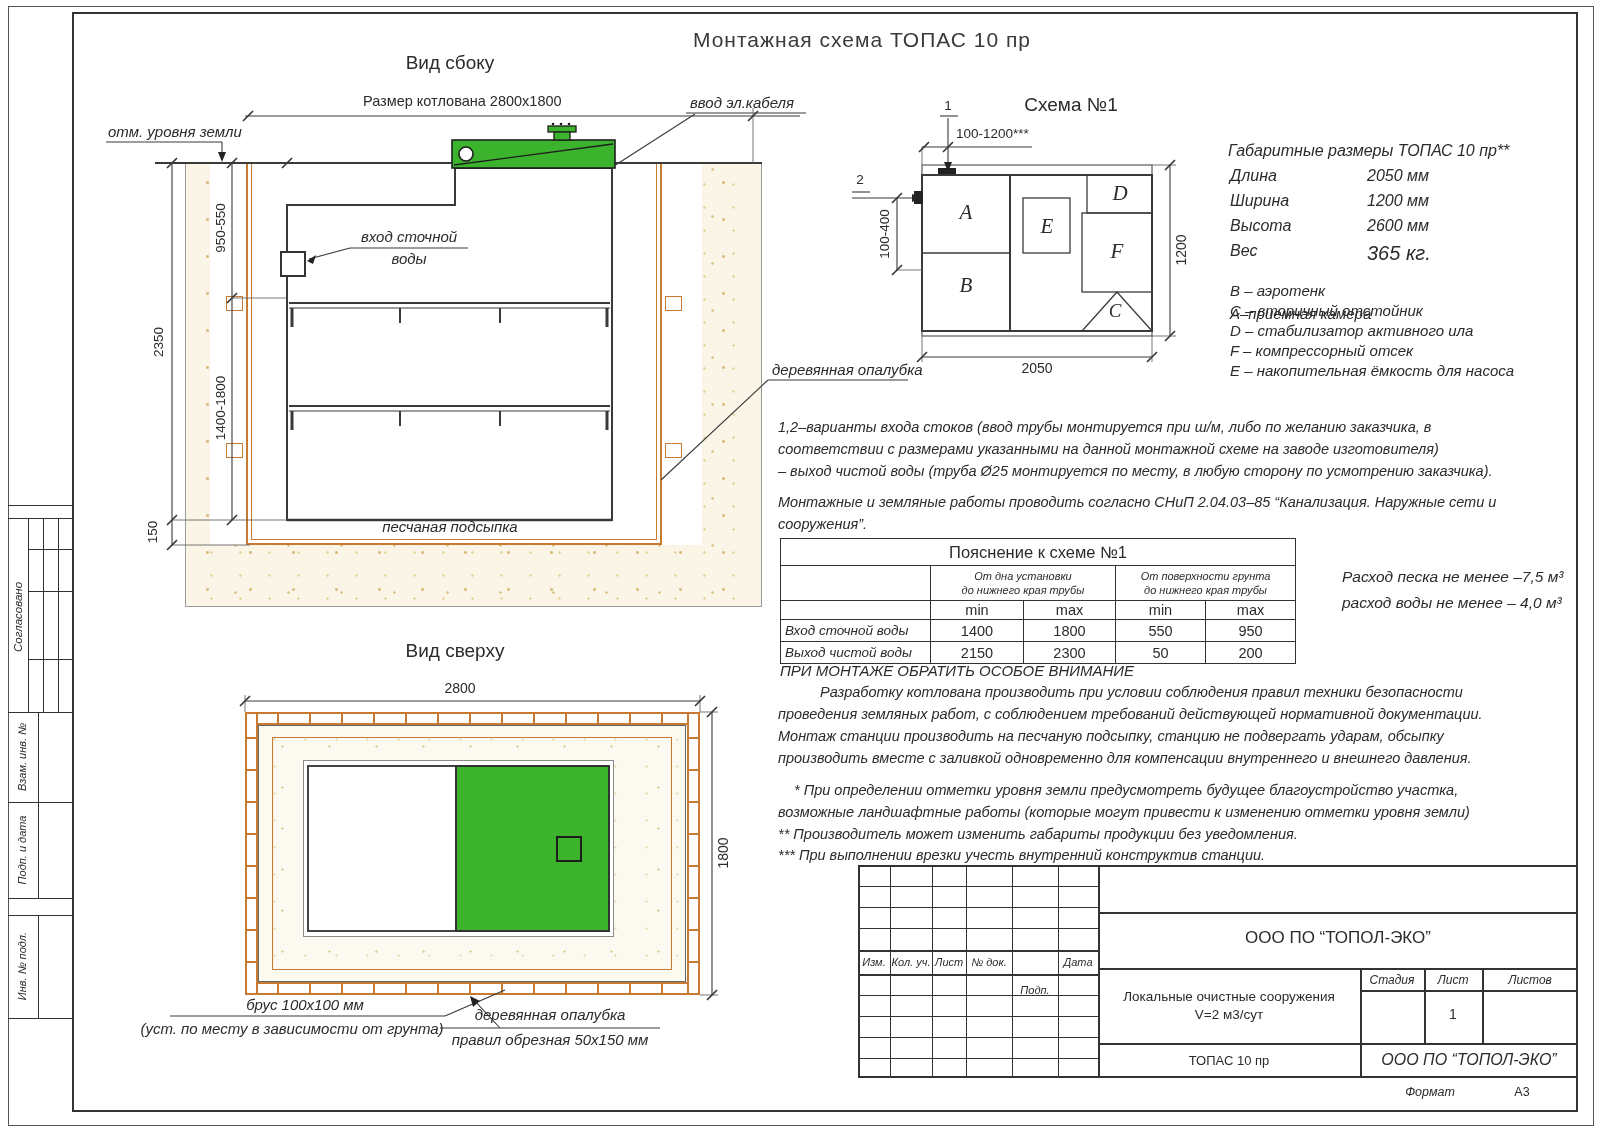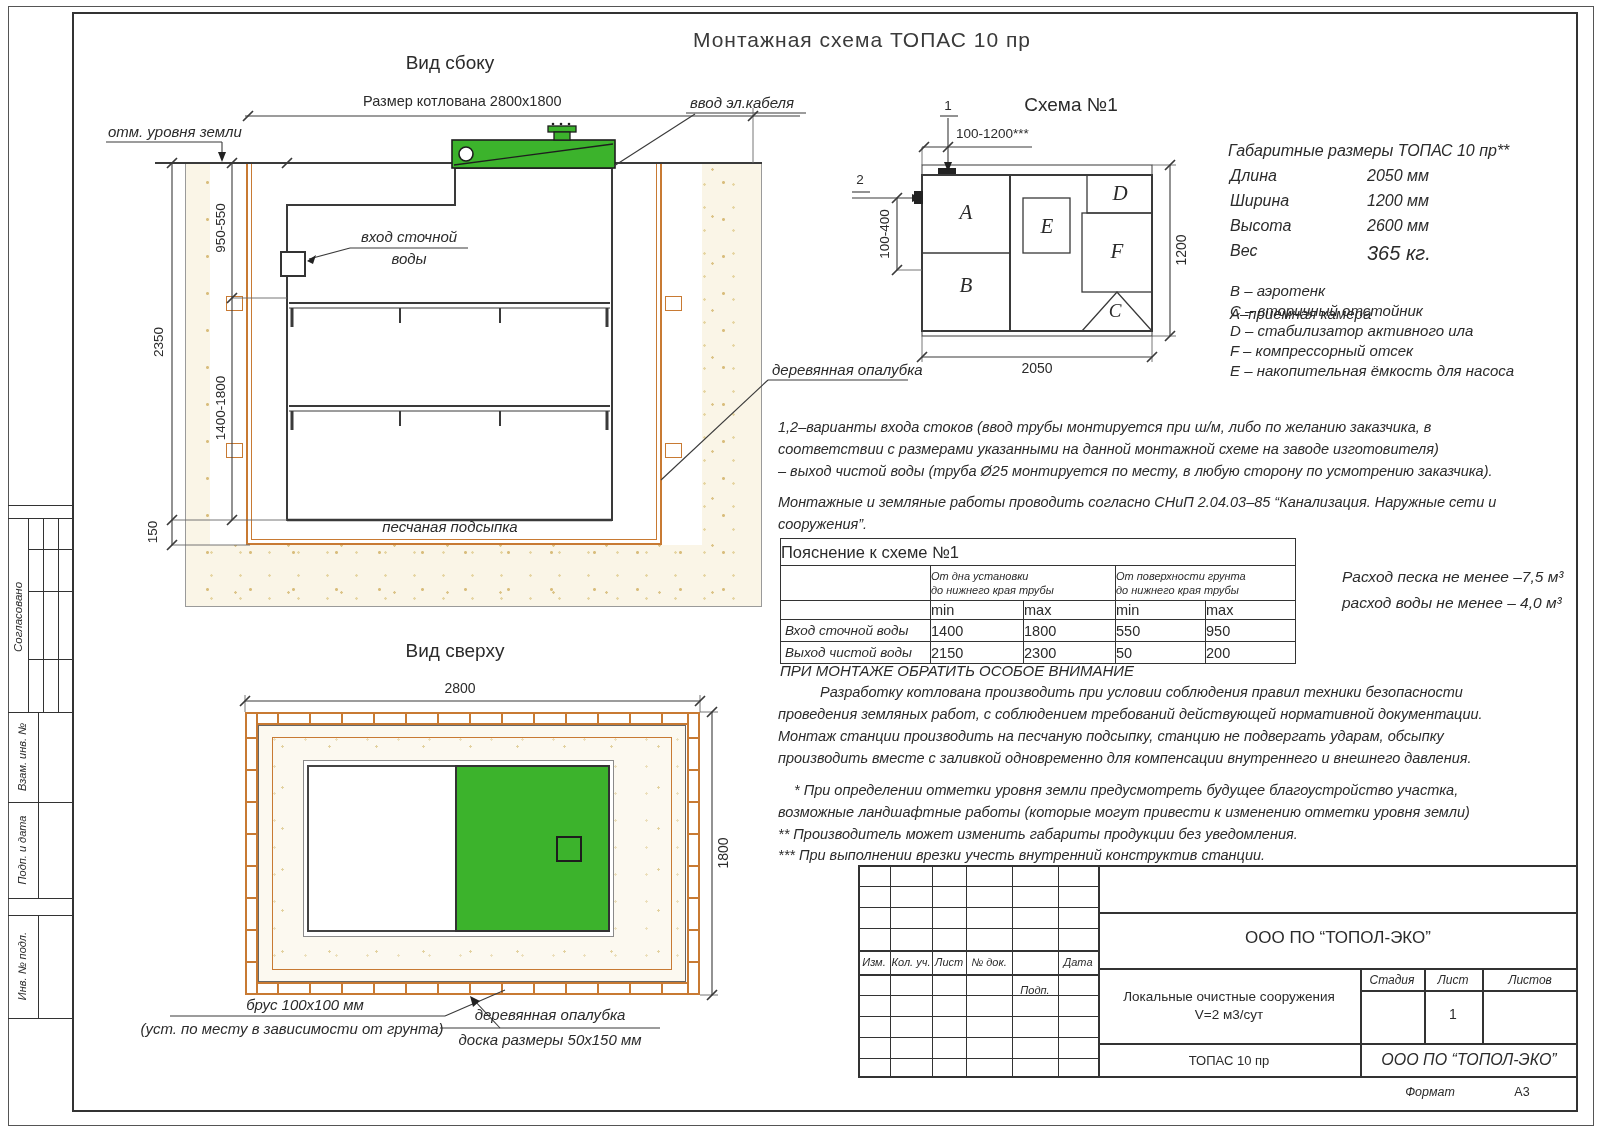--- a/index.html
+++ b/index.html
@@ -21,21 +21,21 @@
   .sand-light { background-color:#fcf9f0;
           background-image: radial-gradient(circle, #e3d2a0 0 1px, transparent 1.4px),
                             radial-gradient(circle, #ecdfbb 0 1px, transparent 1.4px);
           background-size: 47px 41px, 31px 27px; }
   .brickH { position:absolute; height:13px; box-sizing:border-box; border:2px solid #c87a33;
             background: repeating-linear-gradient(90deg, #fff 0 30px, #c87a33 30px 32px); }
   .brickV { position:absolute; width:13px; box-sizing:border-box; border:2px solid #c87a33;
             background: repeating-linear-gradient(0deg, #fff 0 30px, #c87a33 30px 32px); }
   .tb-lbl { position:absolute; font-style:italic; font-size:11px; transform:translate(-50%,-50%); white-space:nowrap; }
   table.exp { border-collapse:collapse; table-layout:fixed; width:515px; font-style:normal; }
-  table.exp td { border:1.4px solid #333; vertical-align:middle; padding:0; overflow:hidden; }
+  table.exp td { border:1.4px solid #333; text-align:center; vertical-align:middle; padding:0; overflow:hidden; }
   .t-title { font-size:16.5px; height:26px; }
   .t-grp  { font-size:11px; font-style:italic; line-height:1.3; height:34px; }
   .t-mm   { font-size:14.5px; height:18px; }
   .t-row  { font-size:14.5px; height:21px; }
   .t-lab  { font-style:italic; font-size:13.5px; text-align:left !important; padding-left:4px !important; }
   svg { position:absolute; left:0; top:0; }
 </style>
 </head>
 <body>
 
@@ -312,21 +312,21 @@
   <div class="lbl" style="left:794px;top:782px;font-size:14.5px;">* При определении отметки уровня земли предусмотреть будущее благоустройство участка,</div>
   <div class="lbl" style="left:778px;top:804px;font-size:14.5px;">возможные ландшафтные работы (которые могут привести к изменению отметки уровня земли)</div>
   <div class="lbl" style="left:778px;top:826px;font-size:14.5px;">** Производитель может изменить габариты продукции без уведомления.</div>
   <div class="lbl" style="left:778px;top:847px;font-size:14.5px;">*** При выполнении врезки учесть внутренний конструктив станции.</div>
 
   <div class="lbl upr dim clbl" style="left:460px;top:680px;font-size:14px;">2800</div>
   <div class="vlbl dim" style="left:723px;top:853px;font-size:14px;">1800</div>
   <div class="lbl clbl" style="left:305px;top:996px;">брус 100x100 мм</div>
   <div class="lbl clbl" style="left:292px;top:1020px;">(уст. по месту в зависимости от грунта)</div>
   <div class="lbl clbl" style="left:550px;top:1006px;">деревянная опалубка</div>
-  <div class="lbl clbl" style="left:550px;top:1031px;">доска размеры 50x150 мм</div>
+  <div class="lbl clbl" style="left:550px;top:1031px;">правил обрезная 50x150 мм</div>
 
   <div class="abs" style="left:858px;top:865px;width:720px;height:213px;border:2.2px solid #333;box-sizing:border-box;"></div>
   <div class="vl" style="left:890px;top:865px;width:1.2px;height:213px;"></div>
   <div class="vl" style="left:932px;top:865px;width:1.2px;height:213px;"></div>
   <div class="vl" style="left:966px;top:865px;width:1.2px;height:213px;"></div>
   <div class="vl" style="left:1012px;top:865px;width:1.2px;height:213px;"></div>
   <div class="vl" style="left:1058px;top:865px;width:1.2px;height:213px;"></div>
   <div class="vl" style="left:1098px;top:865px;width:2.2px;height:213px;"></div>
   <div class="hl" style="left:858px;top:886px;width:240px;height:1.2px;"></div>
   <div class="hl" style="left:858px;top:907px;width:240px;height:1.2px;"></div>

